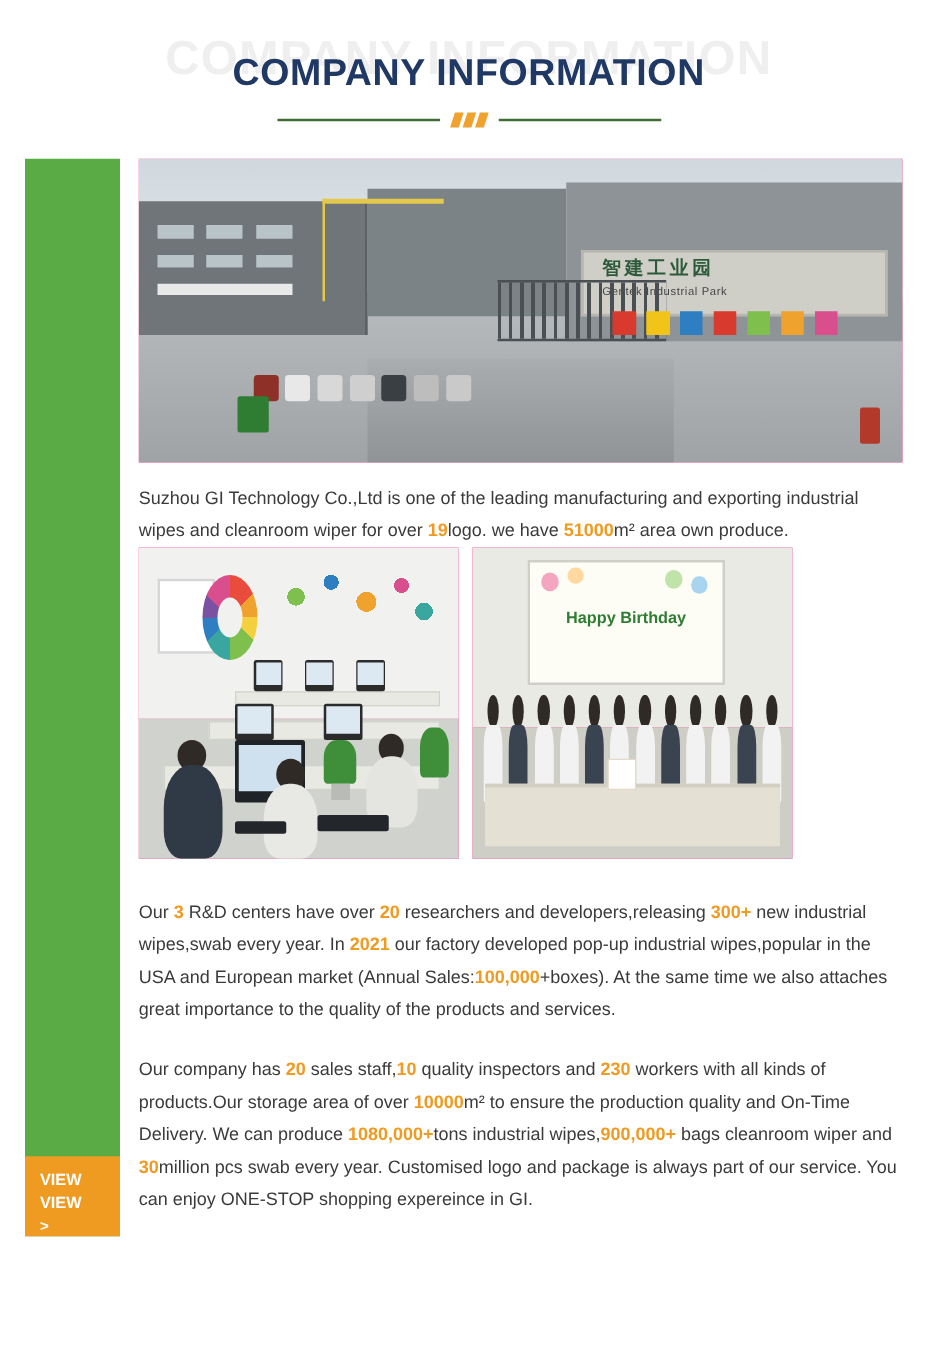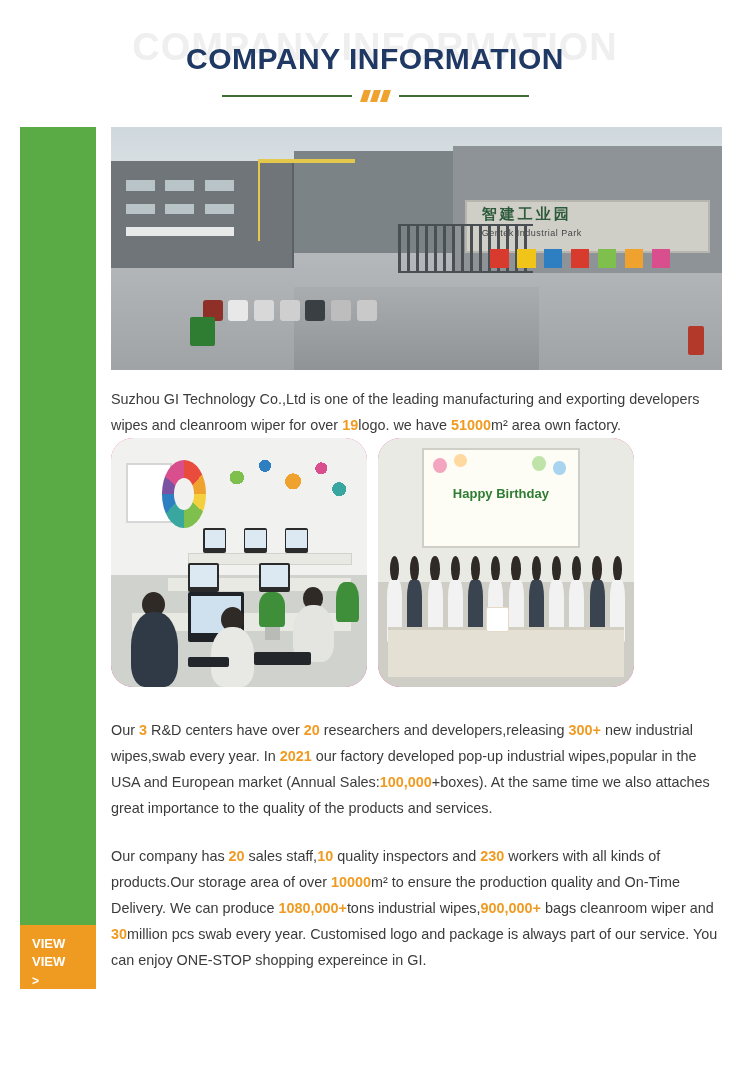--- a/index.html
+++ b/index.html
@@ -106,21 +106,21 @@
     overflow: hidden;
     background: #ec4899;
   }
   .photo-main { width: 611px; height: 243px; }
 
   .photo-row {
     display: flex;
     gap: 11px;
     margin-top: 0px;
   }
-  .photo-small { width: 256px; height: 249px; border-radius: 22px; }
+  .photo-small { width: 256px; height: 249px; }
 
   .para {
     font-size: 14.4px;
     line-height: 26px;
     color: #3b3b3b;
     margin: 0;
   }
   .para .hl { color: #ef9b22; font-weight: bold; }
   .p1 { margin-top: 16px; }
   .p2 { margin-top: 30px; }
@@ -256,21 +256,21 @@
       <i style="background:#2e7fc1"></i>
         <i style="background:#d83b2e"></i>
       <i style="background:#7fbf4d"></i>
         <i style="background:#f0a22e"></i>
       <i style="background:#d94f8e"></i>
     </div>
     <div class="f-bin"></div>
     <div class="f-hyd"></div>
   </div>
 
-  <p class="para p1"><span>Suzhou GI Technology Co.,Ltd is one of the leading manufacturing and exporting developers wipes and cleanroom wiper for over </span><span class="hl">19</span><span>logo. we have </span><span class="hl">51000</span><span>m² area own factory.</span></p>
+  <p class="para p1"><span>Suzhou GI Technology Co.,Ltd is one of the leading manufacturing and exporting industrial wipes and cleanroom wiper for over </span><span class="hl">19</span><span>logo. we have </span><span class="hl">51000</span><span>m² area own produce.</span></p>
 
   <div class="photo-row">
     <div class="photo photo-small">
       <div class="o-wall"></div>
       <div class="o-floor"></div>
       <div class="o-board"></div>
       <div class="o-wheel"></div>
       <div class="o-dots"></div>
       <div class="o-desk" style="left:30%;top:46%;width:64%;height:5%"></div>
       <div class="o-desk" style="left:22%;top:56%;width:72%;height:6%"></div>

